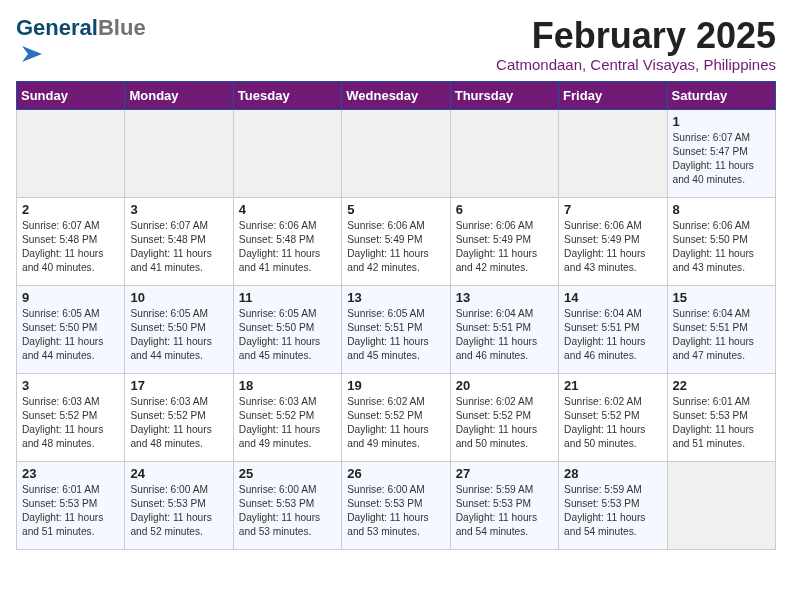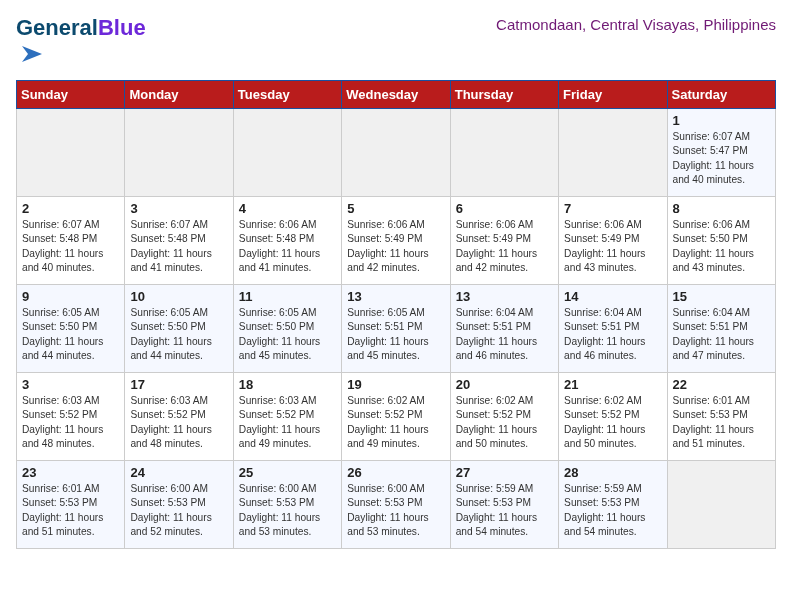--- a/index.html
+++ b/index.html
@@ -19,21 +19,21 @@
     .logo {
       display: flex;
       align-items: center;
     }
     .logo-text {
       font-size: 22px;
       font-weight: bold;
       line-height: 1.1;
     }
     .logo-general { color: #0c4a6e; }
-    .logo-blue { color: #6d28d9; }
+    .logo-blue { color: #737373; }
     .logo-icon {
       width: 28px;
       height: 28px;
       margin-left: 2px;
     }
     .title-block {
       text-align: right;
     }
     .month-title {
       font-size: 36px;
@@ -44,21 +44,21 @@
     .location {
       font-size: 15px;
       color: #701a75;
     }
     table {
       width: 100%;
       border-collapse: collapse;
       table-layout: fixed;
     }
     thead th {
-      background-color: #b91c1c;
+      background-color: #701a75;
       color: #fff;
       font-size: 13px;
       font-weight: bold;
       padding: 6px 4px;
       text-align: left;
       border: 1px solid #1a50a0;
     }
     tbody td {
       border: 1px solid #ccc;
       vertical-align: top;
@@ -99,20 +99,21 @@
       <div class="logo-text">
         <span class="logo-general">General</span><span class="logo-blue">Blue</span>
       </div>
       
       <svg class="logo-icon" viewBox="0 0 28 28">
         <polygon points="4,6 24,14 4,22 10,14" fill="#2d6fbd"></polygon>
       </svg>
     </div>
   </div>
   <div class="title-block">
+    <div class="month-title">February 2025</div>
     <div class="location">Catmondaan, Central Visayas, Philippines</div>
   </div>
 </div>
 
 <table>
   <thead>
     <tr>
     <th>Sunday</th>
         <th>Monday</th>
         <th>Tuesday</th>

